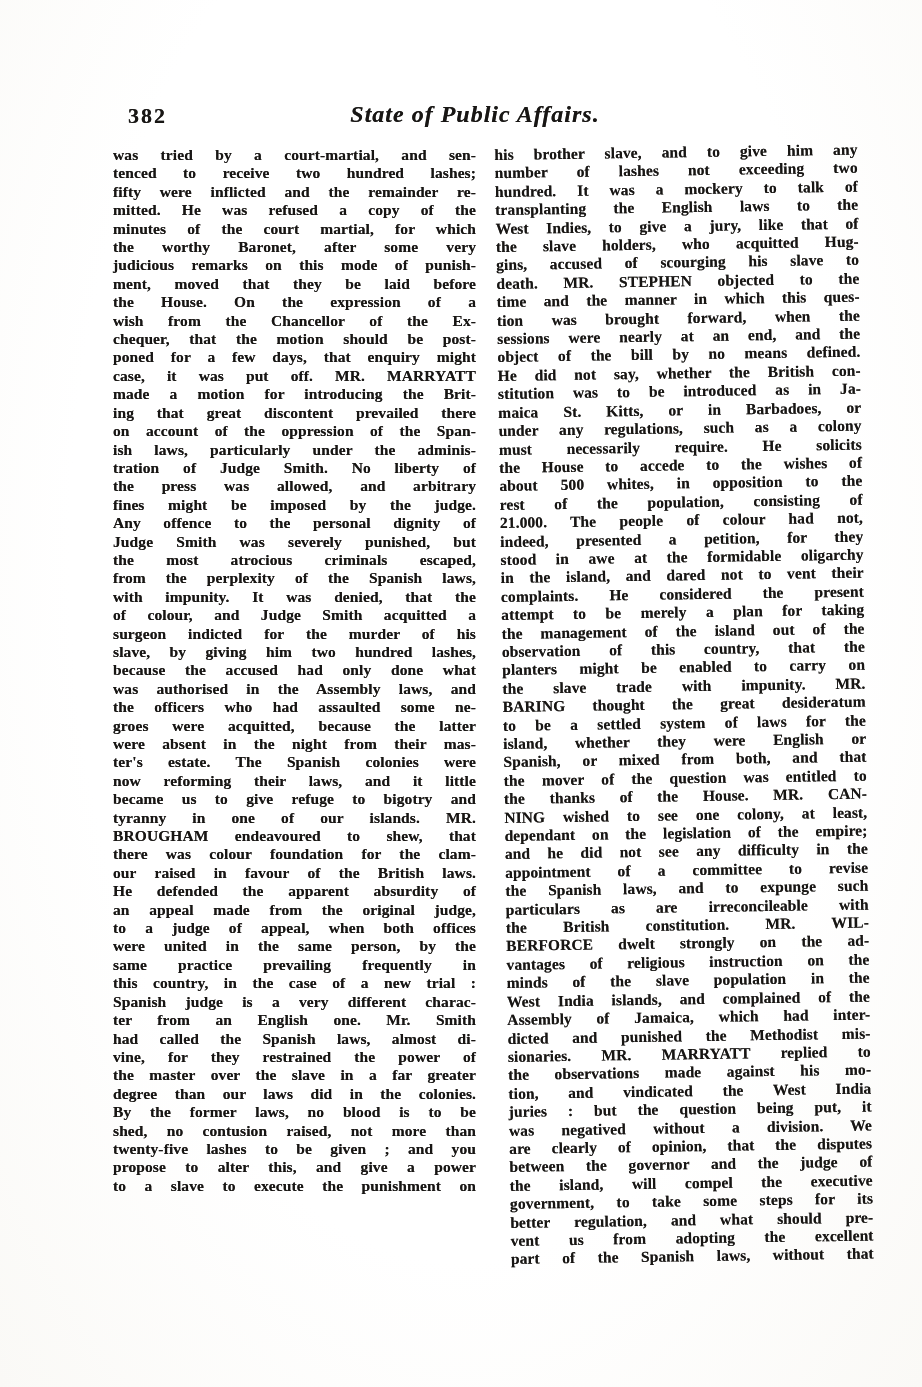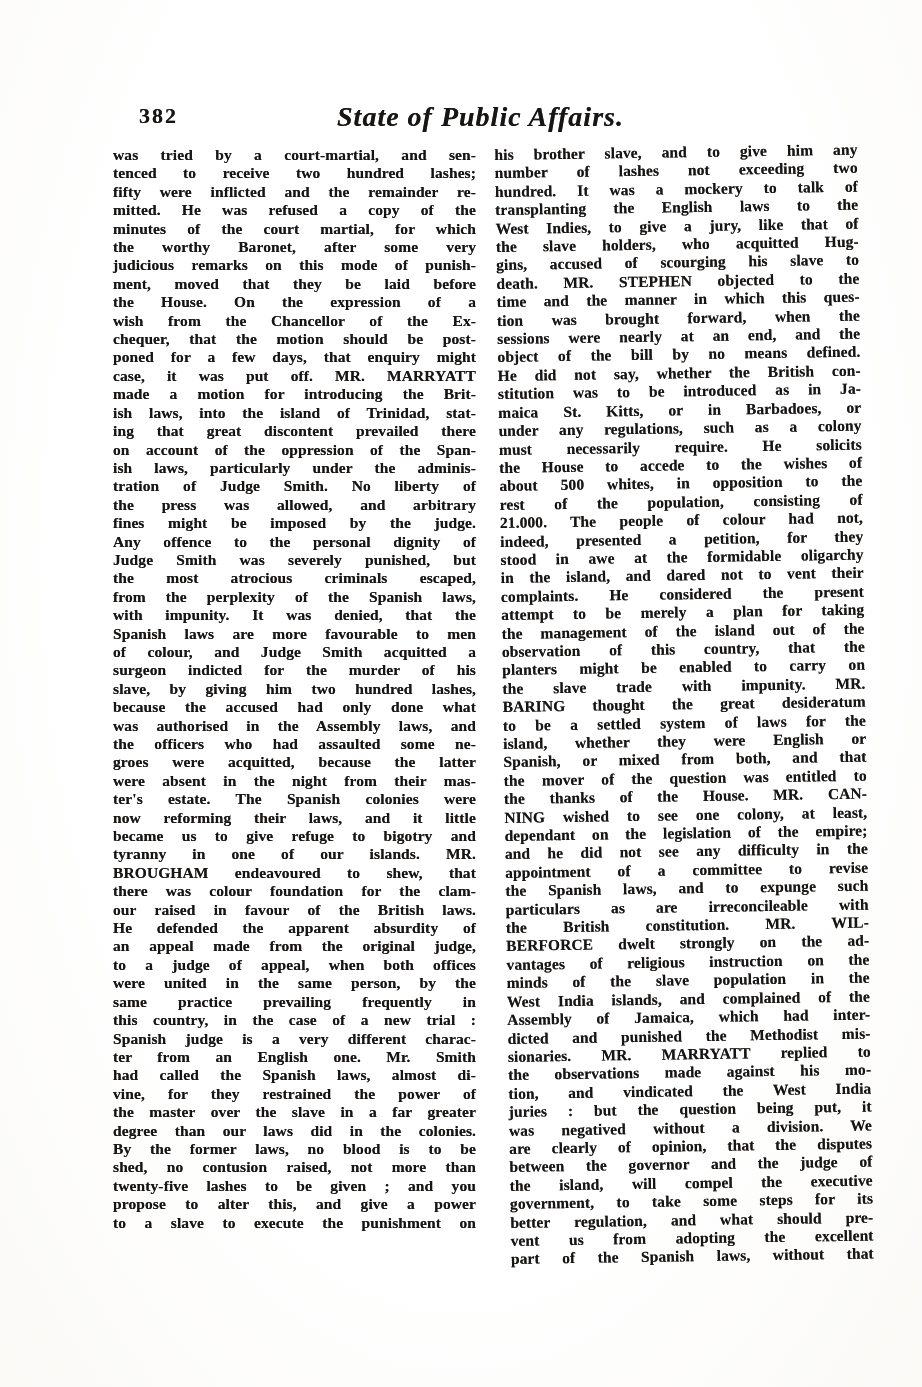--- a/index.html
+++ b/index.html
@@ -15,40 +15,40 @@
     background: #fefefd;
     background-image: radial-gradient(ellipse at 50% 40%, #ffffff 60%, #faf9f6 100%);
     font-family: "Liberation Serif", "DejaVu Serif", serif;
     font-weight: 700;
     color: #181614;
     overflow: hidden;
   }
   .page-header {
     position: absolute;
     top: 101px;
-    left: 127px;
+    left: 116px;
     right: 58px;
     height: 34px;
   }
   .page-number {
     position: absolute;
     left: 12px;
     top: 2px;
     font-size: 22px;
     letter-spacing: 2px;
     text-shadow: 0 0 0.6px rgba(10,10,10,0.7);
   }
   .running-title {
     position: absolute;
     left: 0;
     right: 30px;
     top: 0;
     text-align: center;
     font-style: italic;
-    font-size: 28px;
+    font-size: 24px;
     letter-spacing: 1px;
     text-shadow: 0 0 0.6px rgba(10,10,10,0.7);
   }
   .columns {
     position: absolute;
     top: 146px;
     left: 113px;
     display: flex;
     gap: 20px;
   }
@@ -87,33 +87,31 @@
         <div class="line">minutes of the court martial, for which</div>
         <div class="line">the worthy Baronet, after some very</div>
         <div class="line">judicious remarks on this mode of punish-</div>
         <div class="line">ment, moved that they be laid before</div>
         <div class="line">the House.  On the expression of a</div>
         <div class="line">wish from the Chancellor of the Ex-</div>
         <div class="line">chequer, that the motion should be post-</div>
         <div class="line">poned for a few days, that enquiry might</div>
         <div class="line">case, it was put off.  MR. MARRYATT</div>
         <div class="line">made a motion for introducing the Brit-</div>
-        <div class="line">ish laws, into the island of Trinidad, stat-</div>
         <div class="line">ing that great discontent prevailed there</div>
         <div class="line">on account of the oppression of the Span-</div>
         <div class="line">ish laws, particularly under the adminis-</div>
         <div class="line">tration of Judge Smith.  No liberty of</div>
         <div class="line">the press was allowed, and arbitrary</div>
         <div class="line">fines might be imposed by the judge.</div>
         <div class="line">Any offence to the personal dignity of</div>
         <div class="line">Judge Smith was severely punished, but</div>
         <div class="line">the most atrocious criminals escaped,</div>
         <div class="line">from the perplexity of the Spanish laws,</div>
         <div class="line">with impunity.  It was denied, that the</div>
-        <div class="line">Spanish laws are more favourable to men</div>
         <div class="line">of colour, and Judge Smith acquitted a</div>
         <div class="line">surgeon indicted for the murder of his</div>
         <div class="line">slave, by giving him two hundred lashes,</div>
         <div class="line">because the accused had only done what</div>
         <div class="line">was authorised in the Assembly laws, and</div>
         <div class="line">the officers who had assaulted some ne-</div>
         <div class="line">groes were acquitted, because the latter</div>
         <div class="line">were absent in the night from their mas-</div>
         <div class="line">ter's estate.  The Spanish colonies were</div>
         <div class="line">now reforming their laws, and it little</div>

